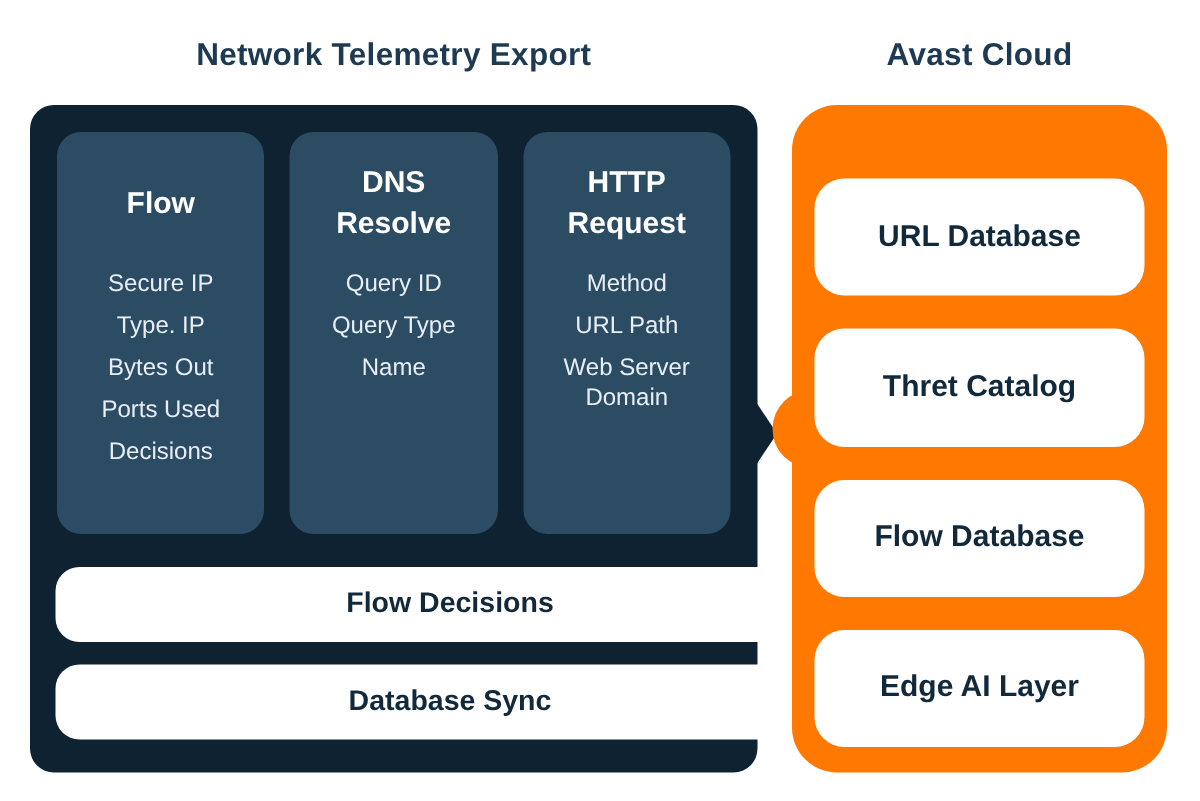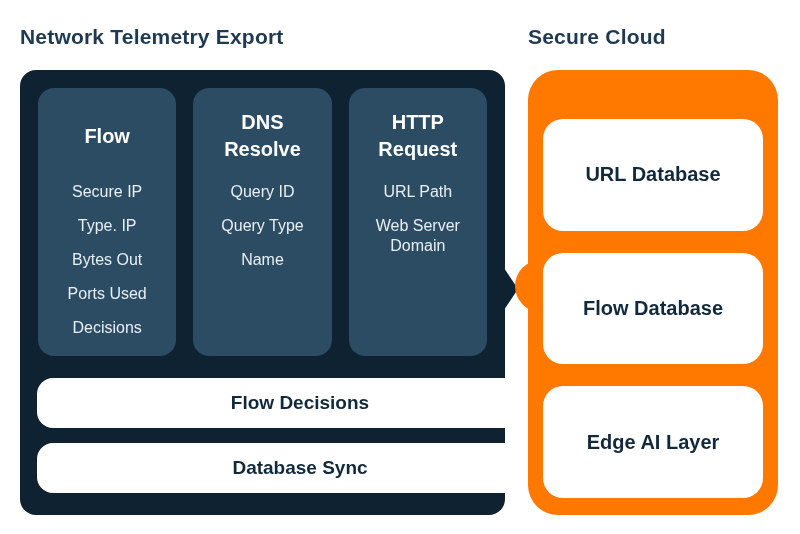--- a/index.html
+++ b/index.html
@@ -17,21 +17,21 @@
     background: var(--background);
     font-family: "Liberation Sans", sans-serif;
     position: relative;
     overflow: hidden;
   }
   .stage { position: absolute; inset: 0; }
 
   .title {
     position: absolute;
     top: 25px;
-    text-align: left;
+    text-align: center;
     font-size: 21px;
     font-weight: bold;
     color: var(--ink);
     letter-spacing: 0.2px;
   }
   .left-title  { left: 20px;  width: 485px; }
   .right-title { left: 528px; width: 250px; }
 
   
   .panel-left {
@@ -62,21 +62,21 @@
     display: flex;
     align-items: center;
     justify-content: center;
     font-size: 20px;
     font-weight: bold;
     line-height: 1.35;
   }
   .item {
     font-size: 16px;
     line-height: 1.25;
-    margin: 14px 10px 8px;
+    margin: 0 10px 8px;
     color: var(--item-text);
   }
   .bar {
     position: absolute;
     left: 17px;
     width: 526px; height: 50px;
     background: #ffffff;
     border-radius: 16px;
     display: flex;
     align-items: center;
@@ -133,21 +133,21 @@
     font-weight: bold;
     color: var(--label);
   }
 </style>
 </head>
 <body>
 
 <div class="stage">
 
   <div class="title left-title">Network Telemetry Export</div>
-  <div class="title right-title">Secure Cloud</div>
+  <div class="title right-title">Avast Cloud</div>
 
   <div class="panel-left">
     <div class="columns">
 
       <div class="column">
         <div class="column-title">Flow</div>
         <div class="item">Secure IP</div>
         <div class="item">Type. IP</div>
         <div class="item">Bytes Out</div>
         <div class="item">Ports Used</div>
@@ -156,20 +156,21 @@
 
       <div class="column">
         <div class="column-title">DNS Resolve</div>
         <div class="item">Query ID</div>
         <div class="item">Query Type</div>
         <div class="item">Name</div>
       </div>
 
       <div class="column">
         <div class="column-title">HTTP Request</div>
+        <div class="item">Method</div>
         <div class="item">URL Path</div>
         <div class="item">Web Server Domain</div>
       </div>
 
     </div>
 
     <div class="bar bar-1">
       <span class="bar-label">Flow Decisions</span>
     </div>
     <div class="bar bar-2">
@@ -180,20 +181,23 @@
   </div>
 
   <div class="panel-right">
     <div class="bump"></div>
     <div class="boxes">
 
       <div class="box">
         <span class="box-label">URL Database</span>
       </div>
       <div class="box">
+        <span class="box-label">Thret Catalog</span>
+      </div>
+      <div class="box">
         <span class="box-label">Flow Database</span>
       </div>
       <div class="box">
         <span class="box-label">Edge AI Layer</span>
       </div>
 
     </div>
   </div>
 
 </div>

